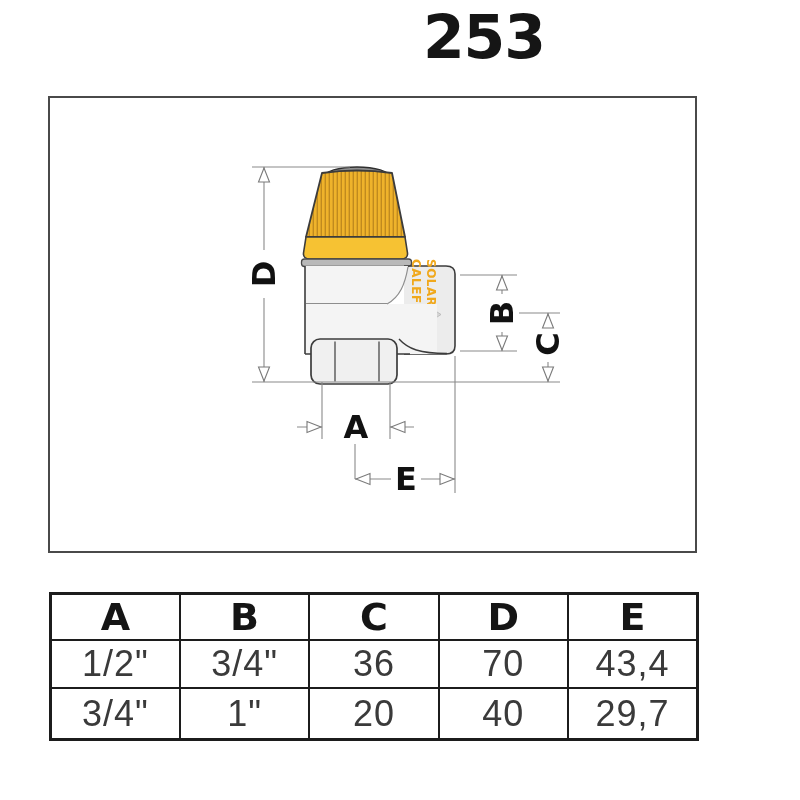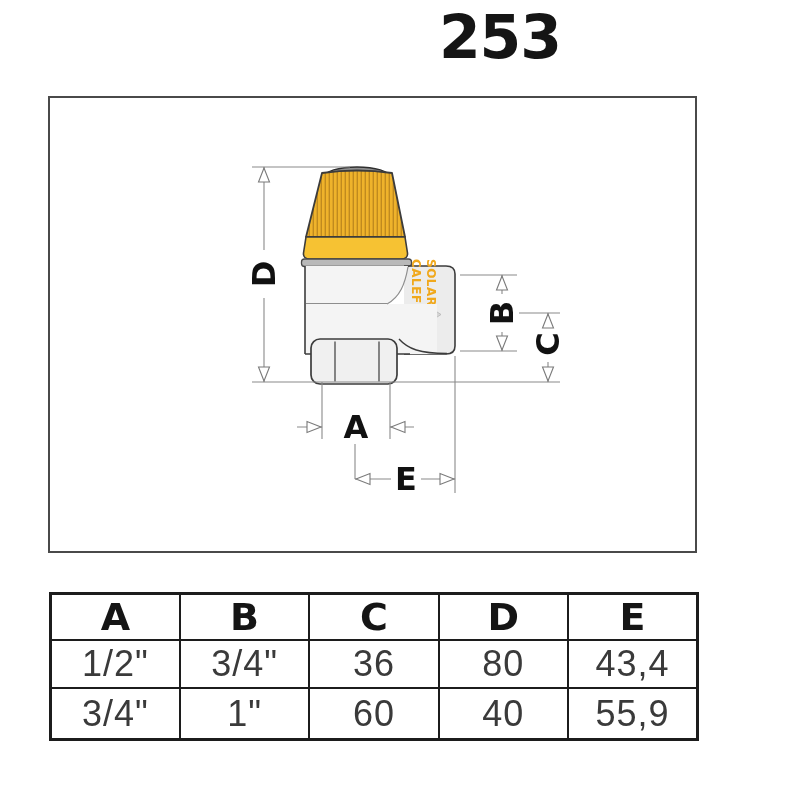--- a/index.html
+++ b/index.html
@@ -8,21 +8,21 @@
     --outline:#3c3c3c; --dim-line:#8a8a8a; --label-black:#111111;
     --brand-orange:#f0a81c; --arrow-gray:#d6d6d6;
     --table-border:#1c1c1c; --table-text:#3a3a3a;
   }
   html,body{margin:0;padding:0;}
   body{
     width:800px;height:800px;position:relative;background:#ffffff;
     font-family:"DejaVu Sans",sans-serif;overflow:hidden;
   }
   .page-title{
-    position:absolute;left:400px;top:2px;width:200px;text-align:center;
+    position:absolute;left:384px;top:2px;width:200px;text-align:center;
     font-size:60px;font-weight:bold;letter-spacing:-1px;color:#151515;
     font-family:"DejaVu Sans",sans-serif;
   }
   .drawing-box{
     position:absolute;left:48px;top:96px;width:649px;height:457px;
     border:2px solid #4a4a4a;box-sizing:border-box;background:#ffffff;
   }
   .drawing-box svg{position:absolute;left:0;top:0;}
   .dim-label{
     font-family:"DejaVu Sans",sans-serif;font-weight:bold;font-size:32px;
@@ -139,24 +139,24 @@
       <th>C</th>
       <th>D</th>
       <th>E</th>
     </tr>
   </thead>
   <tbody>
     <tr>
       <td>1/2"</td>
       <td>3/4"</td>
       <td>36</td>
-      <td>80</td>
+      <td>70</td>
       <td>43,4</td>
     </tr>
     <tr>
       <td>3/4"</td>
       <td>1"</td>
-      <td>60</td>
+      <td>20</td>
       <td>40</td>
-      <td>55,9</td>
+      <td>29,7</td>
     </tr>
   </tbody>
 </table>
 
 </body></html>

